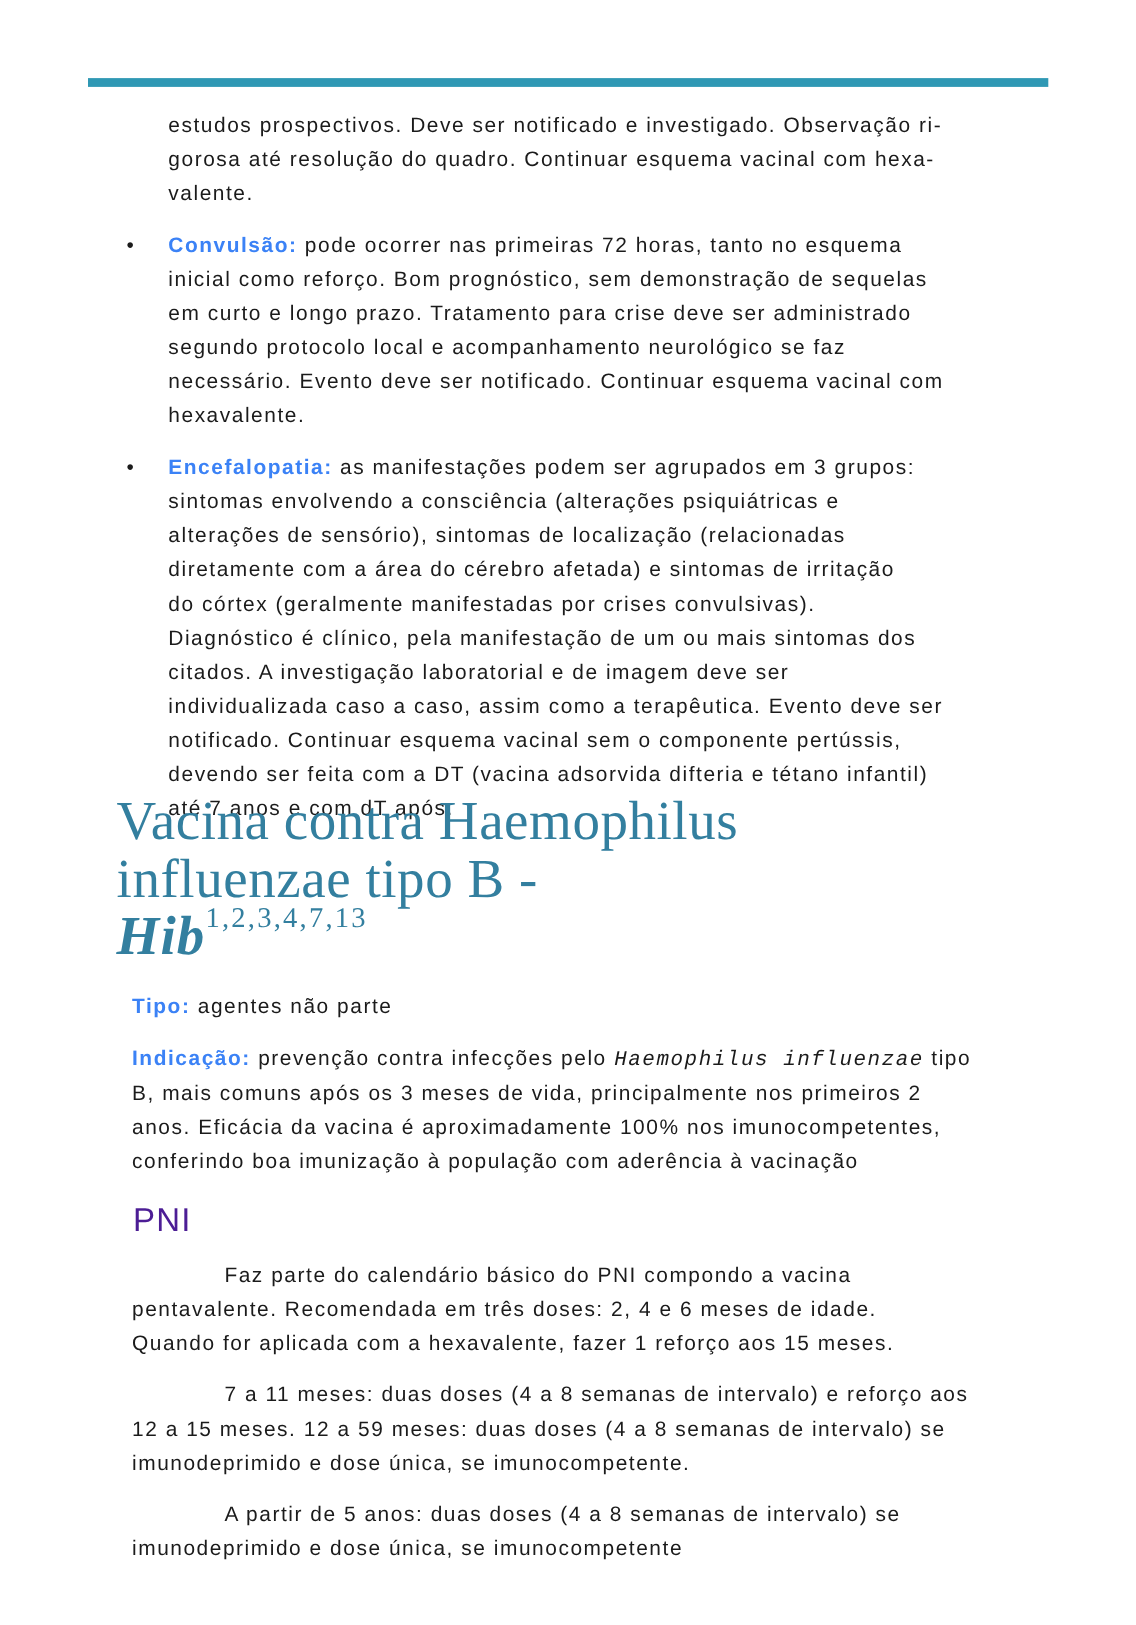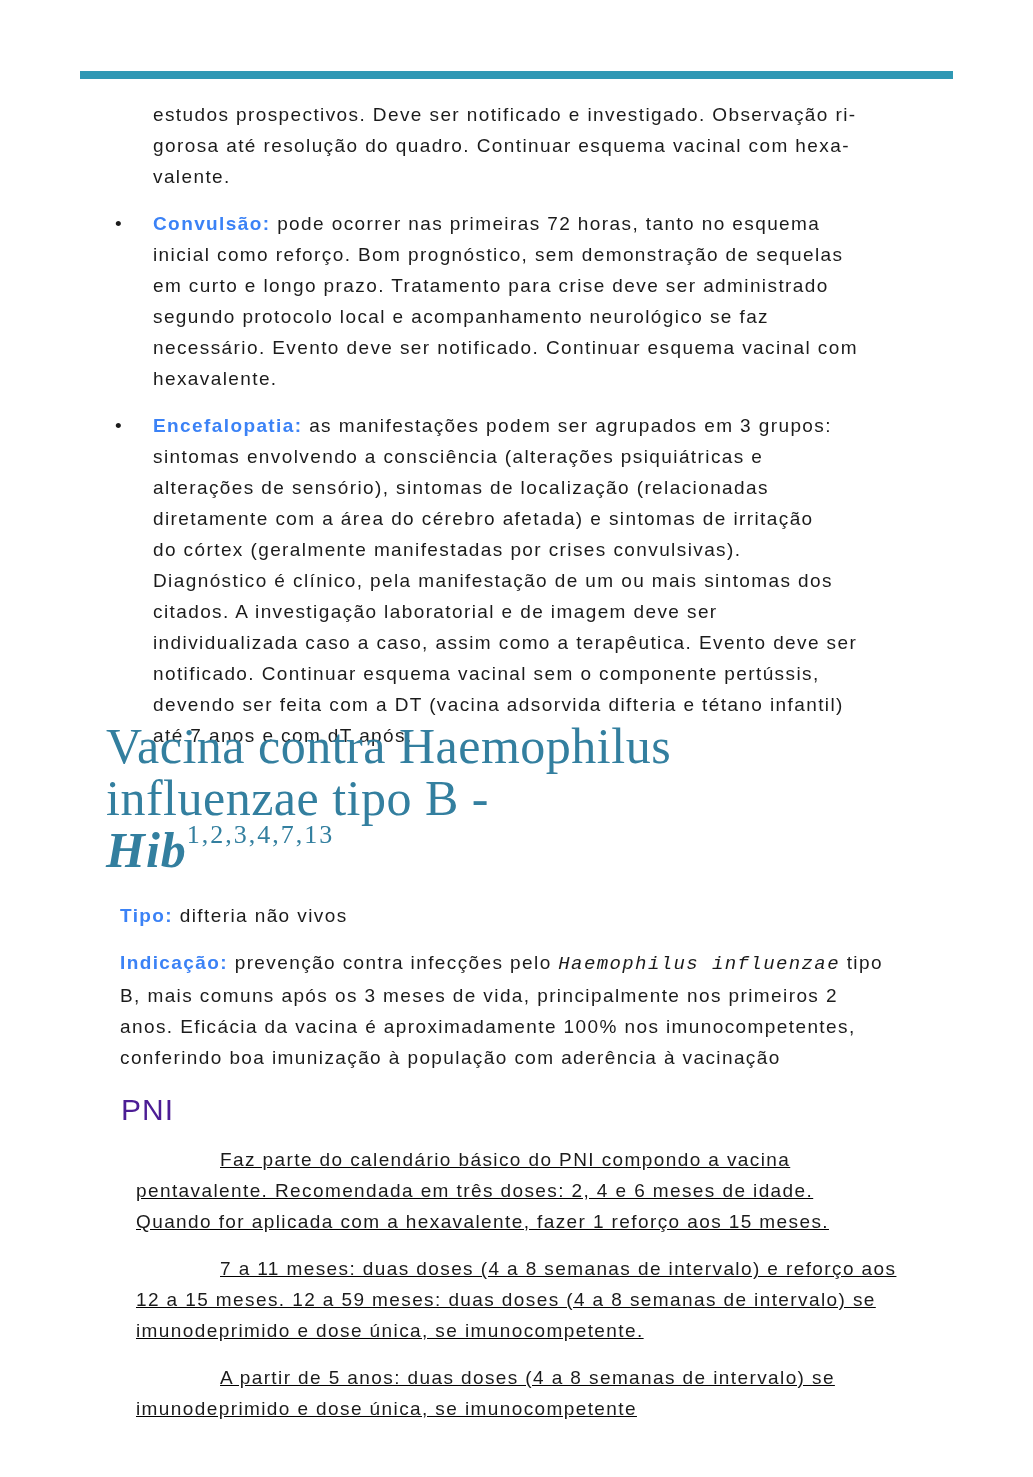--- a/index.html
+++ b/index.html
@@ -48,21 +48,21 @@
     font-size:26px; letter-spacing:2px; line-height:0;
     vertical-align:24px; font-style:normal; font-weight:400;
   }
   .fields { position:absolute; top:884px; left:104px; width:836px; }
   .pni-heading {
     position:absolute; top:1093px; left:121px;
     font:30px/34px "Liberation Sans", sans-serif;
     letter-spacing:1px;
     color:#4c1d95;
   }
-  .pni-paras { position:absolute; top:1128px; left:120px; width:838px;text-decoration:underline; }
+  .pni-paras { position:absolute; top:1128px; left:104px; width:838px; }
   .indent { text-indent:84px; }
 </style>
 </head>
 <body>
 
 <div class="top-rule"></div>
 
 <div class="flow-top">
   <p class="body">estudos prospectivos. Deve ser notificado e investigado. Observação ri-
 gorosa até resolução do quadro. Continuar esquema vacinal com hexa-
@@ -89,21 +89,21 @@
 notificado. Continuar esquema vacinal sem o componente pertússis,
 devendo ser feita com a DT (vacina adsorvida difteria e tétano infantil)
 até 7 anos e com dT após.</span></p>
     </div>
 </div>
 
 <h1 class="section-title"><span>Vacina contra Haemophilus
 influenzae tipo B -</span><span class="hib-line"><span class="hib">Hib</span><sup class="refs">1,2,3,4,7,13</sup></span></h1>
 
 <div class="fields">
-  <p class="body"><b>Tipo:</b><span> difteria não vivos</span></p>
+  <p class="body"><b>Tipo:</b><span> agentes não parte</span></p>
   <p class="body"><b>Indicação:</b><span> prevenção contra infecções pelo </span><i>Haemophilus influenzae</i><span> tipo
 B, mais comuns após os 3 meses de vida, principalmente nos primeiros 2
 anos. Eficácia da vacina é aproximadamente 100% nos imunocompetentes,
 conferindo boa imunização à população com aderência à vacinação</span></p>
 </div>
 
 <div class="pni-heading">PNI</div>
 
 <div class="pni-paras">
   <p class="body indent">Faz parte do calendário básico do PNI compondo a vacina

